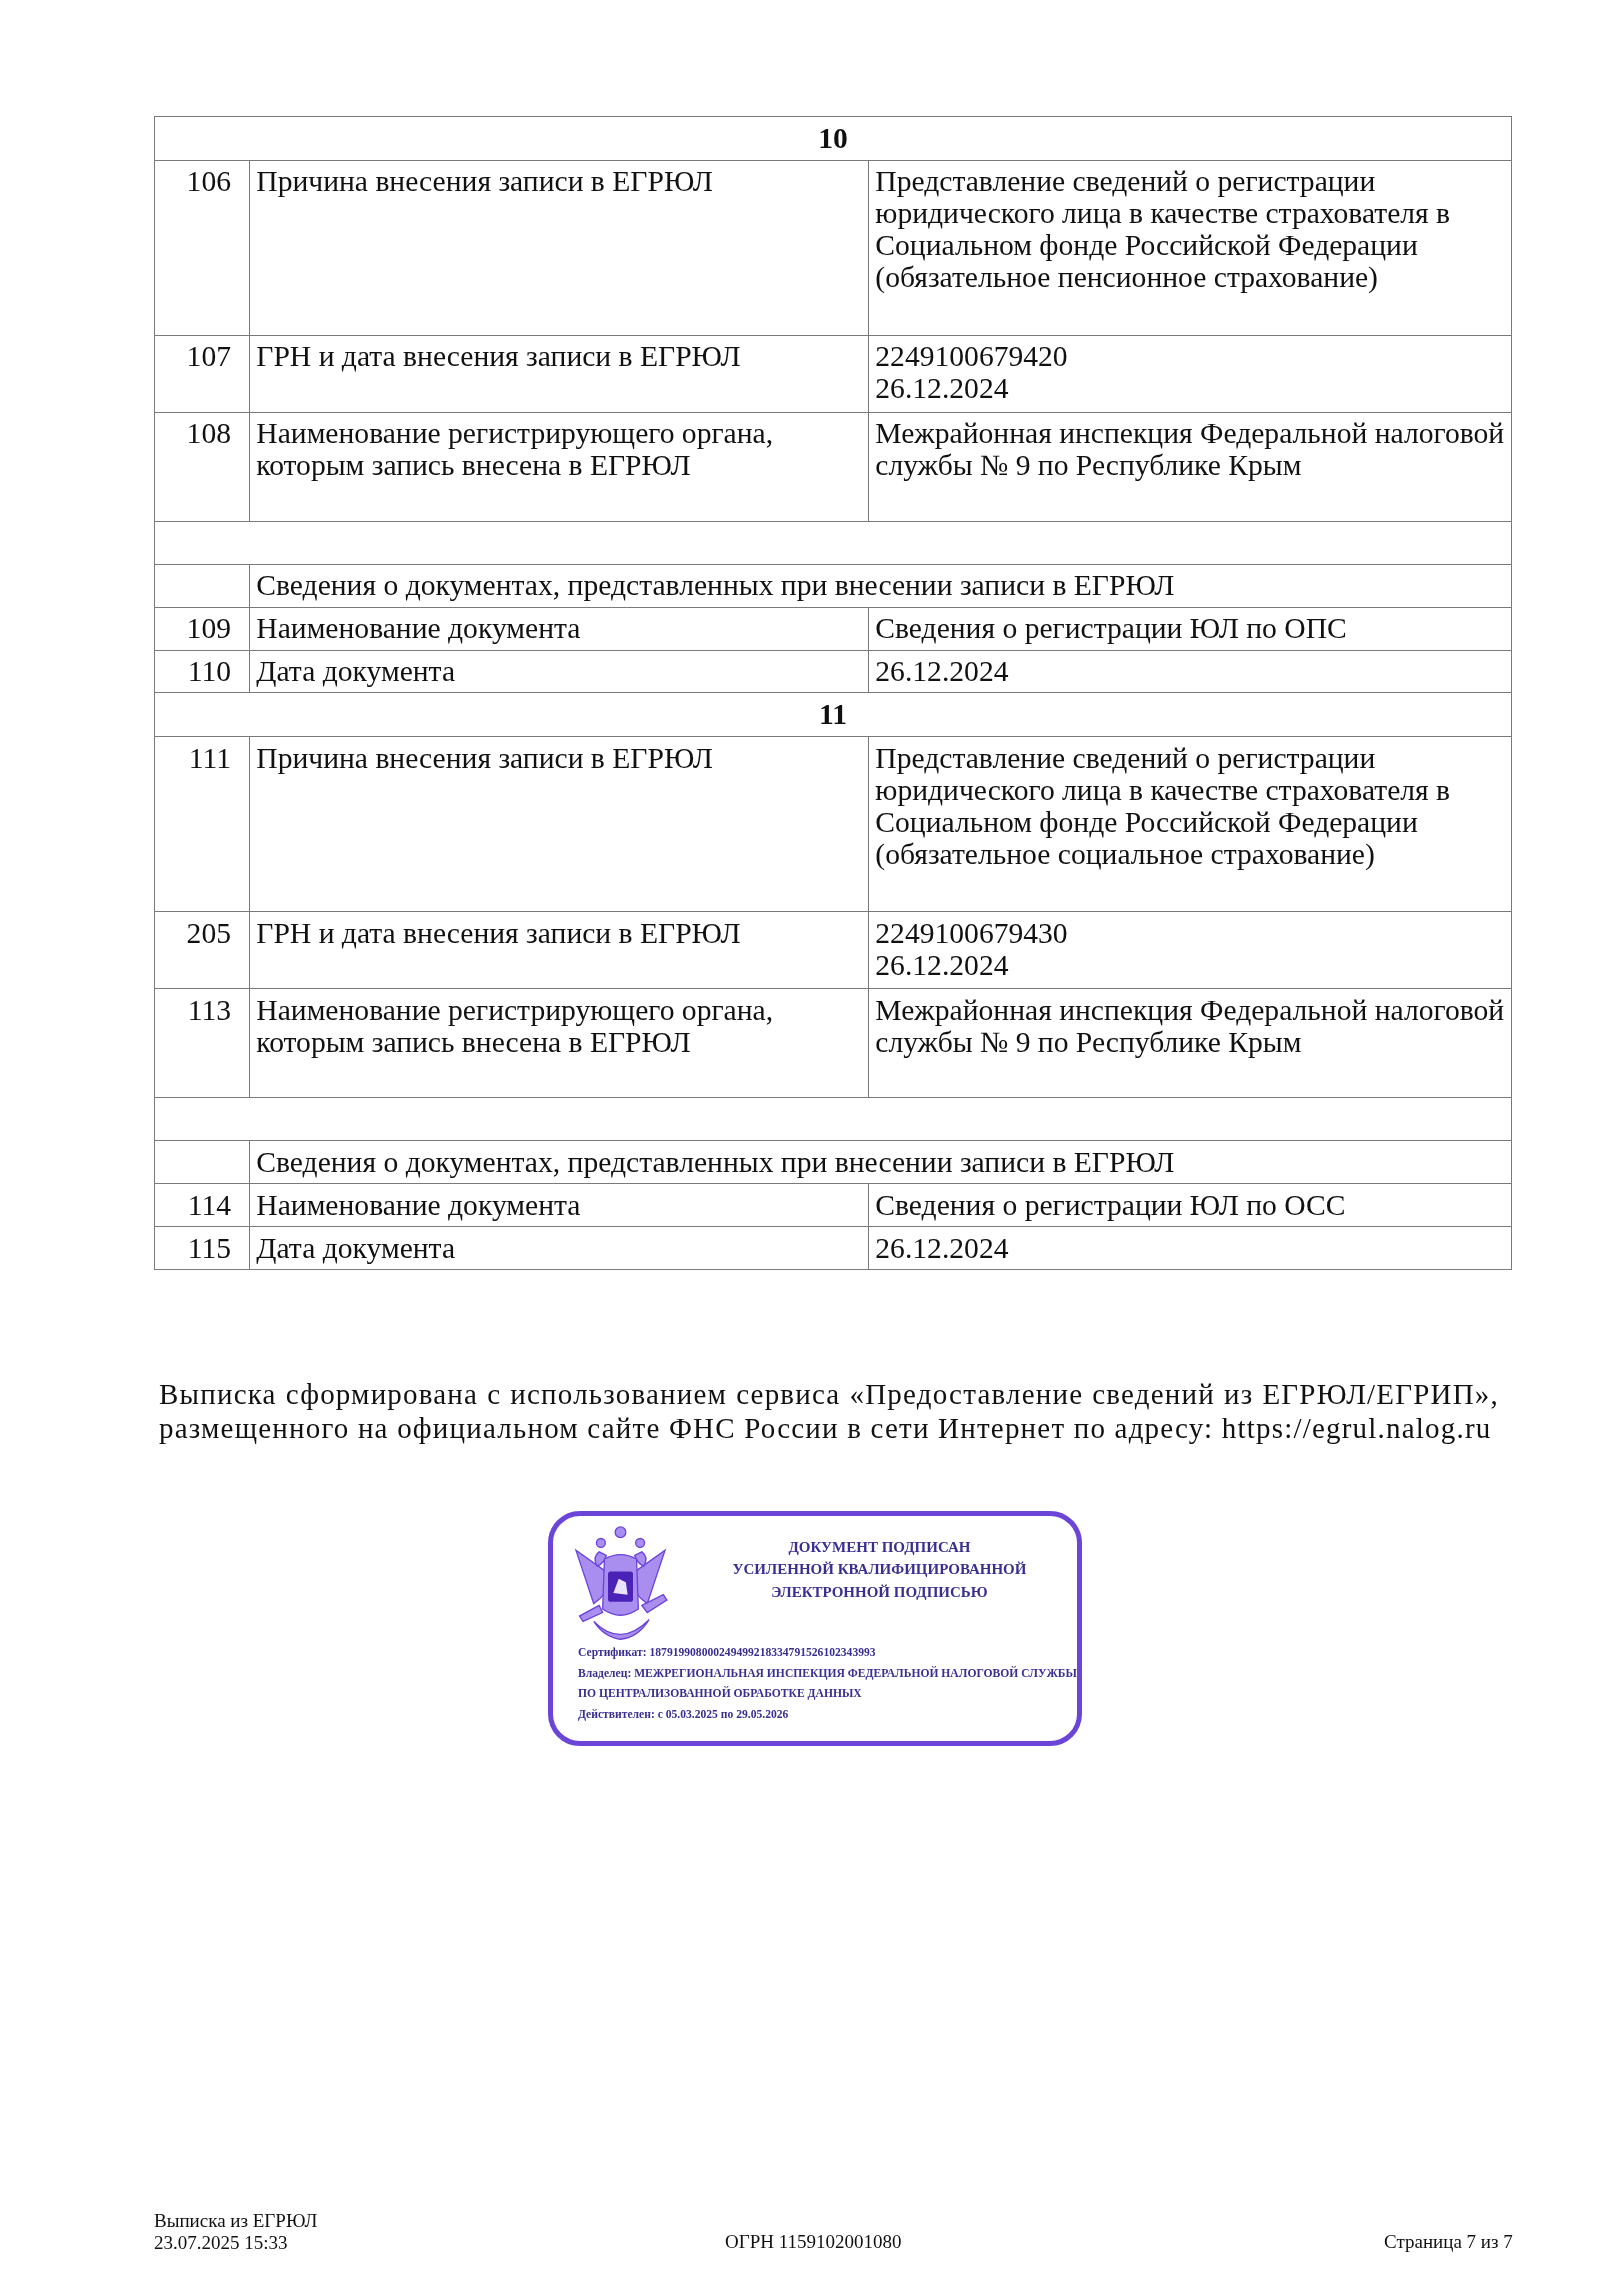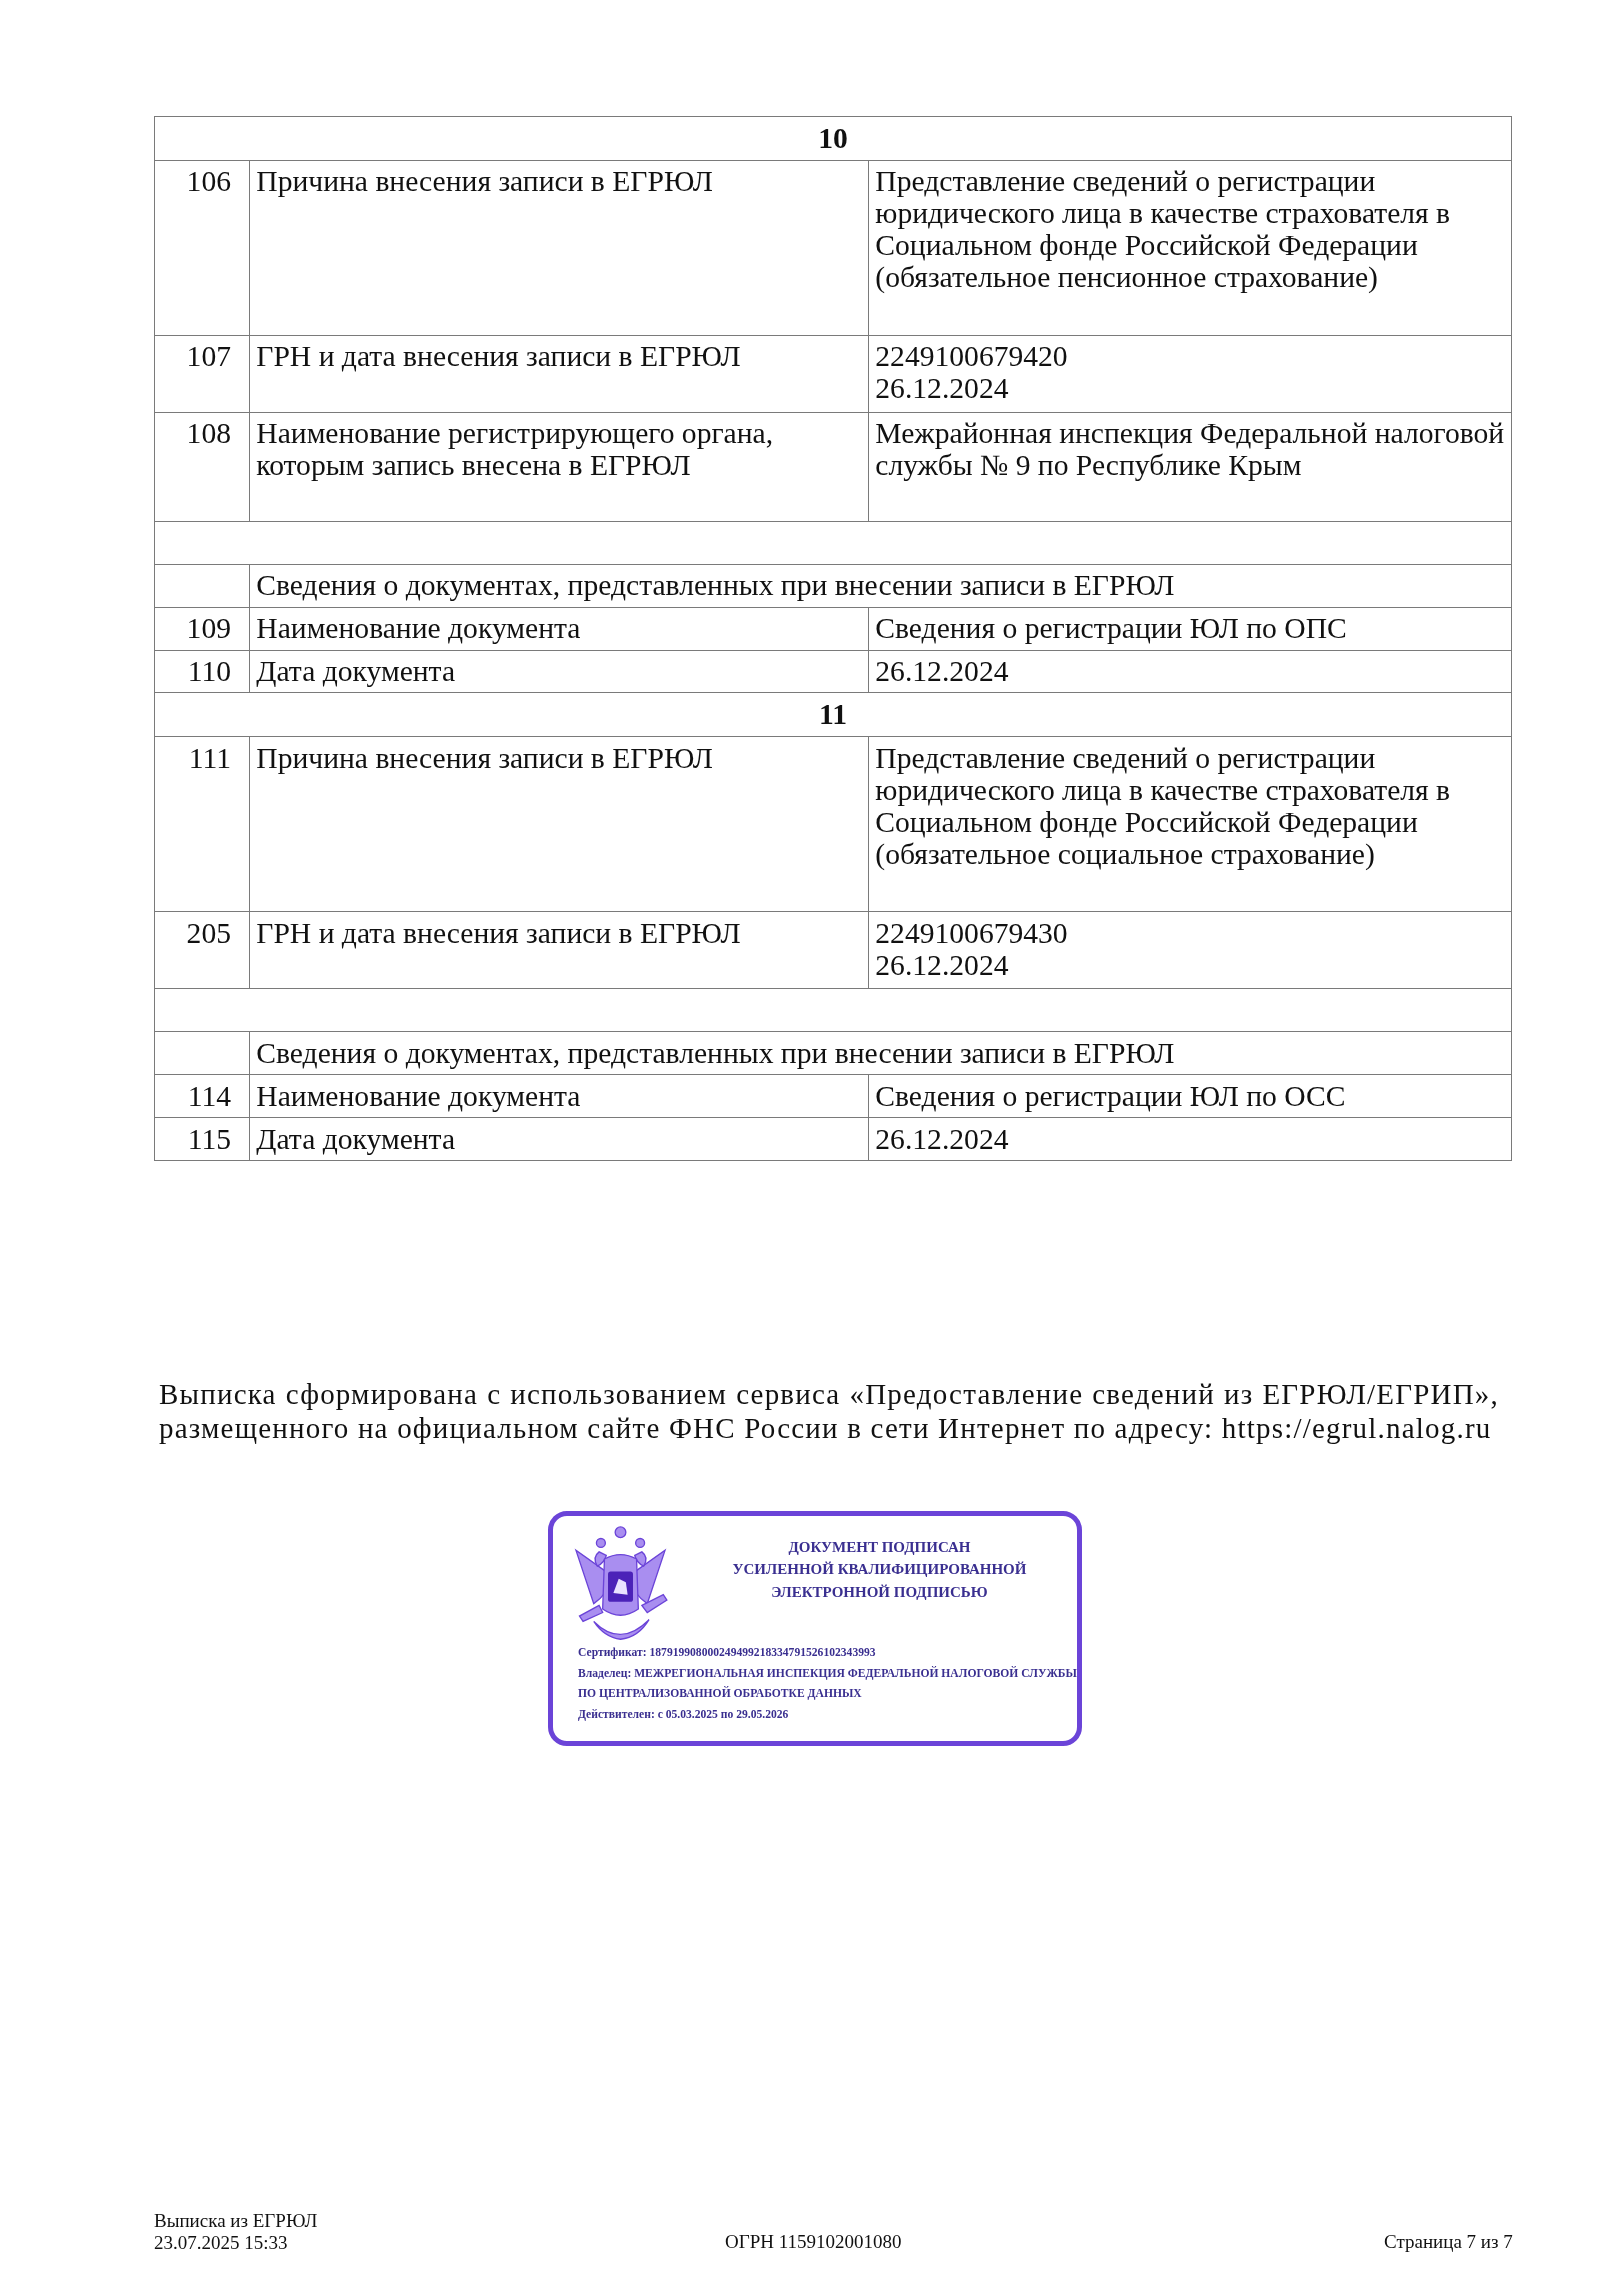--- a/index.html
+++ b/index.html
@@ -17,21 +17,21 @@
   table.egrul td.num { text-align: right; padding-right: 18px; padding-left: 3.6px; }
   table.egrul td.section { text-align: center; font-weight: bold; padding: 4.5px 0 5.4px; margin-top: 48px; }
   table.egrul tr.blank td { height: 32px; }
   tr.r-sec td { height: 33px; }
 
   .note { position: absolute; left: 159px; top: 1348px; width: 1340px;
           font-size: 29px; line-height: 34px; letter-spacing: 1.2px; text-align: justify;
           text-align-last: left; }
 
   .stamp { position: absolute; left: 548px; top: 1511px; width: 534px; height: 235px;
-           border: 5.4px solid #6b44d8; border-radius: 19px; box-sizing: border-box;
+           border: 5.4px solid #6b44d8; border-radius: 32px; box-sizing: border-box;
            color: #3a2f90; font-family: "Liberation Serif", "DejaVu Serif", serif; font-weight: bold; }
   .stamp .emblem { position: absolute; left: 14.3px; top: 7.2px; width: 107px; height: 122px; }
   .stamp .title { position: absolute; left: 125px; top: 19.7px; width: 403px; text-align: center;
                   font-size: 15px; line-height: 22.4px; }
   .stamp .details { position: absolute; left: 25px; top: 127px; width: 502px; font-size: 11.6px; line-height: 20.6px; }
 
   .footer { position: absolute; top: 2166px; font-size: 19px; line-height: 21.5px; color: #111; margin-top: 44px; }
   .footer.left { left: 154px; }
   .footer.center { left: 725px; top: 2187px; }
   .footer.right { left: 1384px; top: 2187px; }
@@ -97,20 +97,25 @@
         <td>Представление сведений о регистрации юридического лица в качестве страхователя в Социальном фонде Российской Федерации (обязательное социальное страхование)</td>
       </tr>
       <tr style="height:77px">
         <td class="num">205</td>
         <td>ГРН и дата внесения записи в ЕГРЮЛ</td>
         <td>
           <div>2249100679430</div>
           <div>26.12.2024</div>
         </td>
       </tr>
+      <tr style="height:109px">
+        <td class="num">113</td>
+        <td>Наименование регистрирующего органа, которым запись внесена в ЕГРЮЛ</td>
+        <td>Межрайонная инспекция Федеральной налоговой службы № 9 по Республике Крым</td>
+      </tr>
       <tr class="blank">
         <td colspan="3"></td>
       </tr>
       <tr>
         <td></td>
         <td colspan="2">Сведения о документах, представленных при внесении записи в ЕГРЮЛ</td>
       </tr>
       <tr>
         <td class="num">114</td>
         <td>Наименование документа</td>

